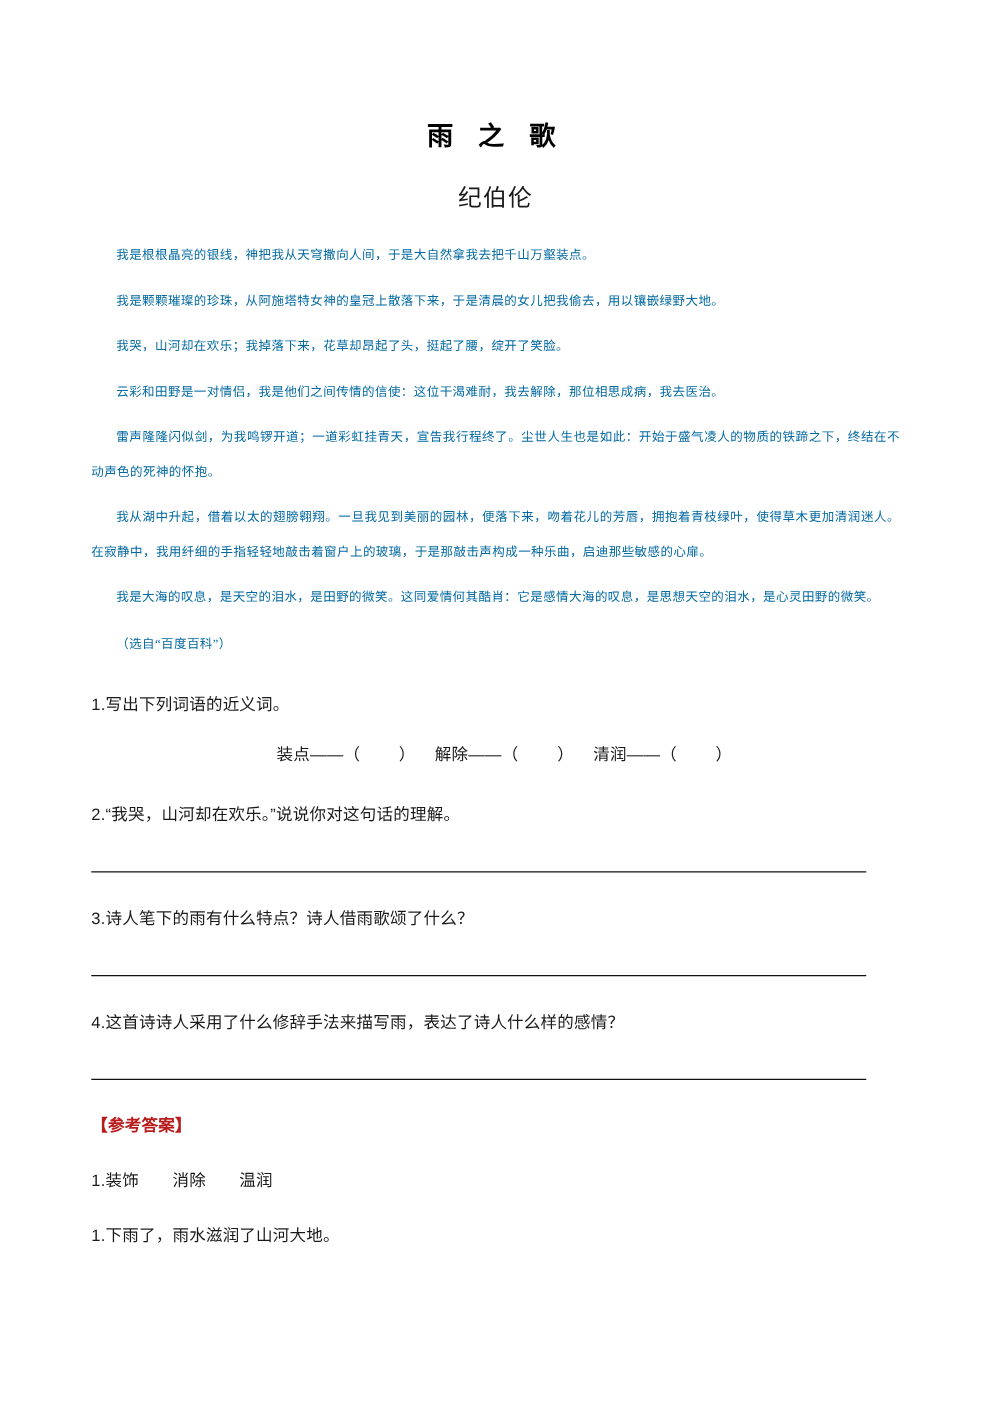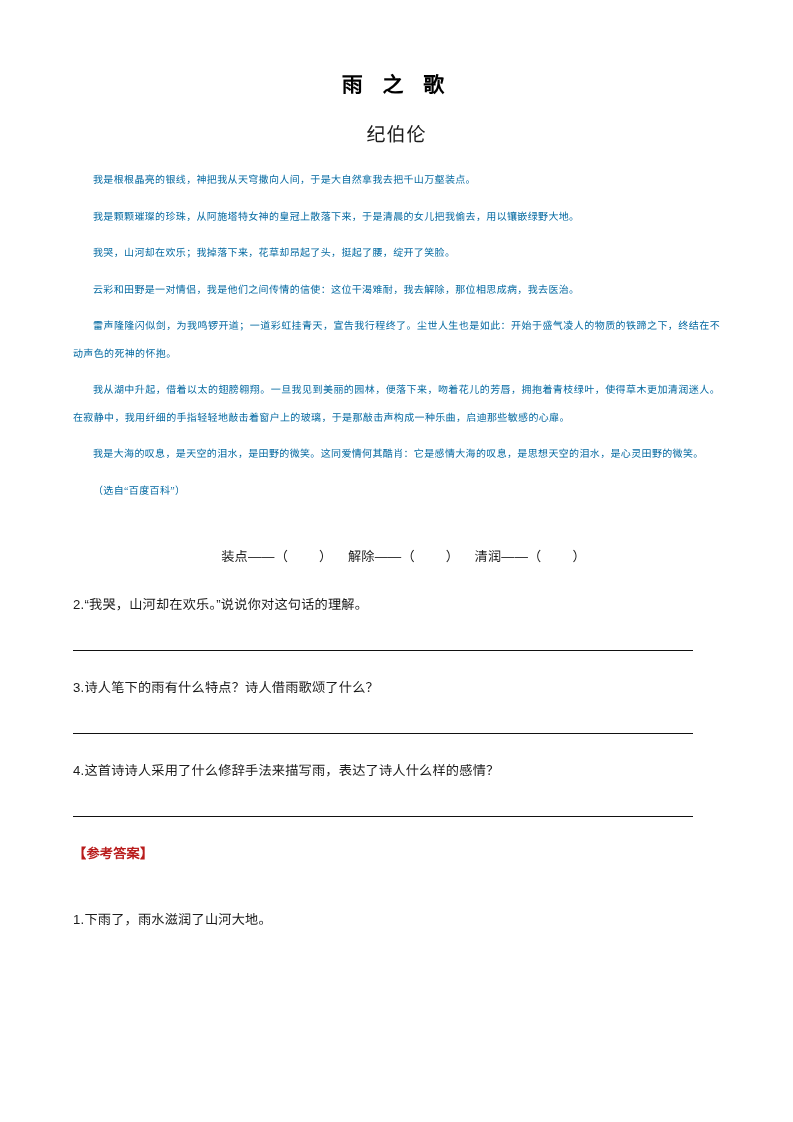--- a/index.html
+++ b/index.html
@@ -21,21 +21,21 @@
     height: 1122px;
     box-sizing: border-box;
     padding: 0 73px;
     background: #ffffff;
     overflow: hidden;
   }
 
   
   .doc-title {
     margin: 0;
-    padding-top: 68px;
+    padding-top: 92px;
     text-align: center;
     font-family: "Liberation Sans", "DejaVu Sans", sans-serif;
     font-weight: 700;
     font-size: 21px;
     letter-spacing: 7px;
     color: #000000;
   }
   .doc-author {
     margin: 0;
     padding-top: 21px;
@@ -147,20 +147,21 @@
     <p>云彩和田野是一对情侣，我是他们之间传情的信使：这位干渴难耐，我去解除，那位相思成病，我去医治。</p>
     <p>雷声隆隆闪似剑，为我鸣锣开道；一道彩虹挂青天，宣告我行程终了。尘世人生也是如此：开始于盛气凌人的物质的铁蹄之下，终结在不动声色的死神的怀抱。</p>
     <p>我从湖中升起，借着以太的翅膀翱翔。一旦我见到美丽的园林，便落下来，吻着花儿的芳唇，拥抱着青枝绿叶，使得草木更加清润迷人。在寂静中，我用纤细的手指轻轻地敲击着窗户上的玻璃，于是那敲击声构成一种乐曲，启迪那些敏感的心扉。</p>
     <p>我是大海的叹息，是天空的泪水，是田野的微笑。这同爱情何其酷肖：它是感情大海的叹息，是思想天空的泪水，是心灵田野的微笑。</p>
     <p class="source-line">（选自“百度百科”）</p>
   </div>
 
   <div class="questions">
 
     <div class="q-block">
+      <p class="q-text">1.写出下列词语的近义词。</p>
       <div class="q-gap-1"></div>
       <p class="blank-row">装点——（        ）    解除——（        ）    清润——（        ）</p>
     </div>
 
     <div class="spacer-26"></div>
 
     <div class="q-block">
       <p class="q-text">2.“我哭，山河却在欢乐。”说说你对这句话的理解。</p>
       <div class="spacer-34"></div>
       <hr class="answer-rule">
@@ -182,17 +183,18 @@
       <hr class="answer-rule">
     </div>
 
   </div>
 
   <div class="spacer-26"></div>
 
   <div class="answer-key">
     <p class="ak-heading">【参考答案】</p>
     <div class="spacer-22"></div>
+    <p class="ak-item">1.装饰　　消除　　温润</p>
     <div class="spacer-22"></div>
     <p class="ak-item">1.下雨了，雨水滋润了山河大地。</p>
   </div>
 
 </div>
 
 </body></html>

